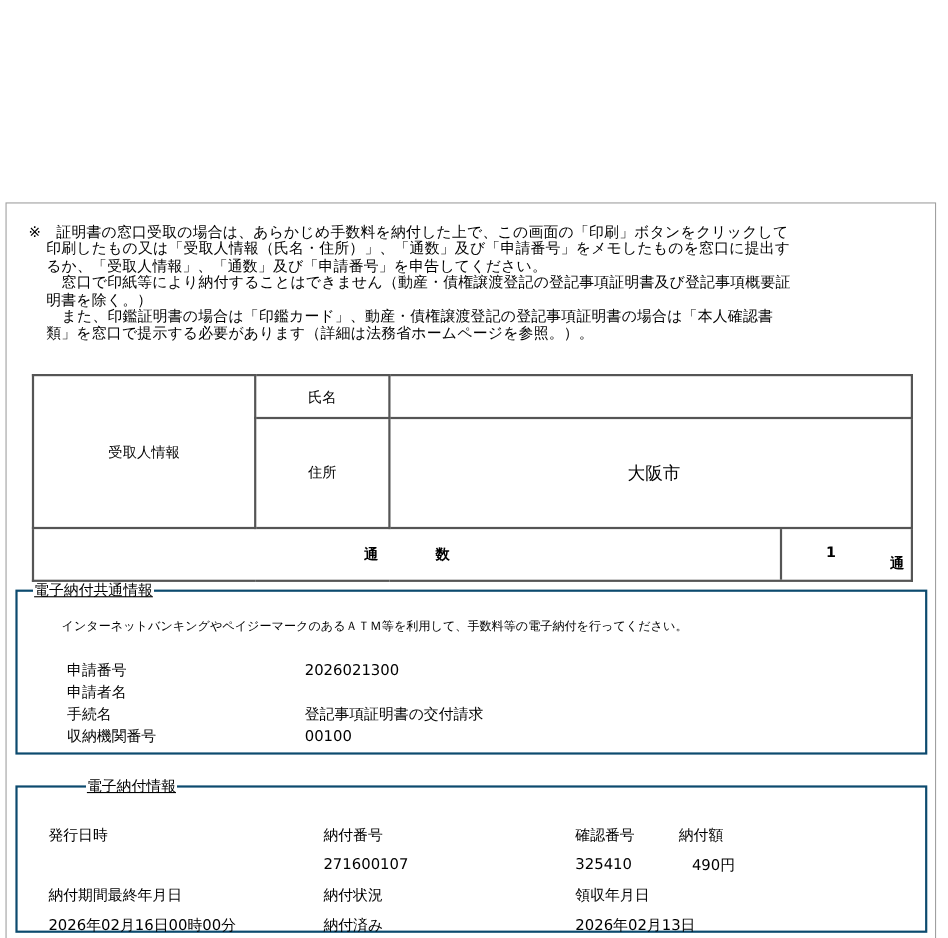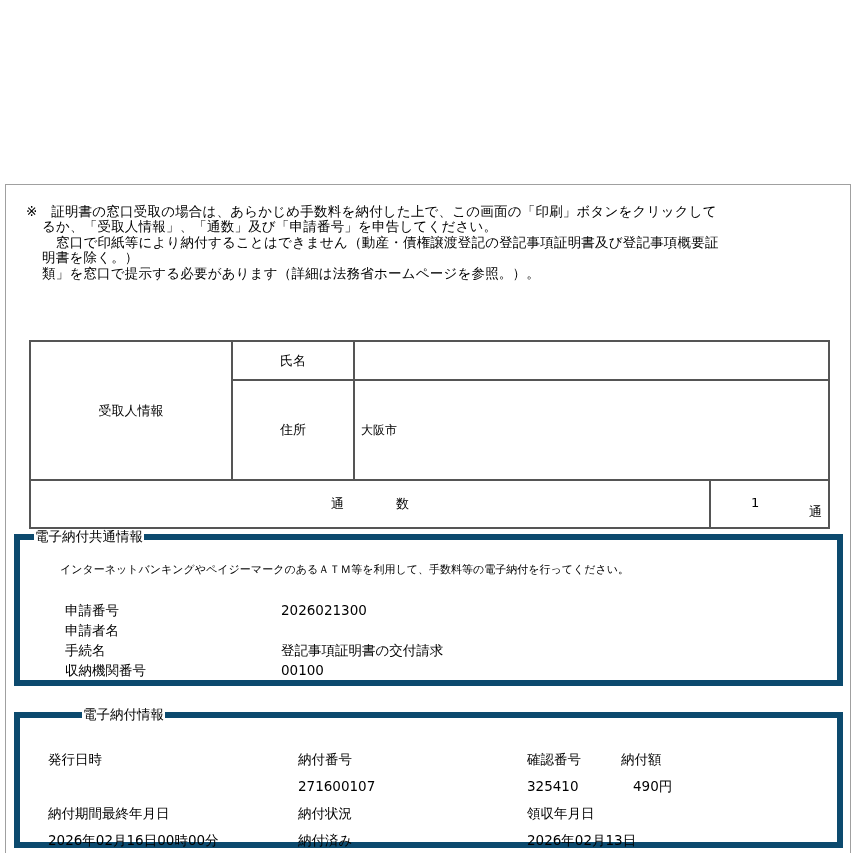--- a/index.html
+++ b/index.html
@@ -10,49 +10,51 @@
   .notice { position:absolute; left:26px; top:204px; width:808px;
             font-size:13.5px; line-height:15.4px; letter-spacing:0.2px; }
   .notice .l { white-space:nowrap; }
   .notice .ind2 { padding-left:16px; text-indent:14px; }
   .notice .ind0 { padding-left:16px; }
   table.recv { position:absolute; left:29px; top:340px; width:801px; height:169px;
                border-collapse:collapse; font-size:13px; }
   table.recv td { border:2px solid #555; padding:0; }
   .c-label { width:200px; text-align:center; }
   .c-sub { width:120px; text-align:center;margin-left:17px; }
-  .c-val { padding-left:6px !important; font-size:12px; }
-  .count-row td { height:46px; }
+  .c-val { padding-left:6px !important; font-size:16px;text-align:center; }
+  .count-row td { height:46px;font-weight:bold; }
   .count-label { text-align:center; letter-spacing:0; }
   .count-label span { display:inline-block; margin:0 26px; }
   .count-val { width:117px; position:relative; }
   .count-val .num { position:absolute; left:40px; top:14px; }
   .count-val .unit { position:absolute; right:6px; top:22px; }
   fieldset { position:absolute; left:14px; width:829px; margin:0; padding:0;
-             border:6px solid #0c4a6e; box-sizing:border-box; }
+             border:2px solid #0c4a6e; box-sizing:border-box;text-decoration:underline; }
   legend { font-size:13.5px; padding:0 1px; margin-left:14px; }
   .fs1 { top:528px; height:158px; }
   .fs2 { top:706px; height:142px;padding-left:48px; }
   .fs1 .intro { position:absolute; left:24px; top:16px; width:790px;
                 font-size:11px; line-height:15.4px; text-indent:16px; }
   .kv { position:absolute; font-size:13.5px; line-height:20px; }
   .kv .k { position:absolute; left:0; white-space:nowrap; }
   .kv .v { position:absolute; left:216px; white-space:nowrap; }
   .fs2 .cell { position:absolute; font-size:13.5px; white-space:nowrap; }
 </style>
 </head>
 <body>
 
 <div class="panel"></div>
 
 <div class="notice">
   <div class="l">※　証明書の窓口受取の場合は、あらかじめ手数料を納付した上で、この画面の「印刷」ボタンをクリックして</div>
+  <div class="l ind0">印刷したもの又は「受取人情報（氏名・住所）」、「通数」及び「申請番号」をメモしたものを窓口に提出す</div>
   <div class="l ind0">るか、「受取人情報」、「通数」及び「申請番号」を申告してください。</div>
   <div class="l ind2">窓口で印紙等により納付することはできません（動産・債権譲渡登記の登記事項証明書及び登記事項概要証</div>
   <div class="l ind0">明書を除く。）</div>
+  <div class="l ind2">また、印鑑証明書の場合は「印鑑カード」、動産・債権譲渡登記の登記事項証明書の場合は「本人確認書</div>
   <div class="l ind0">類」を窓口で提示する必要があります（詳細は法務省ホームページを参照。）。</div>
 </div>
 
 <table class="recv">
   <tbody>
       <tr style="height:39px;">
     <td class="c-label" rowspan="2">受取人情報</td>
     <td class="c-sub">氏名</td>
     <td class="c-val"></td>
   </tr>

